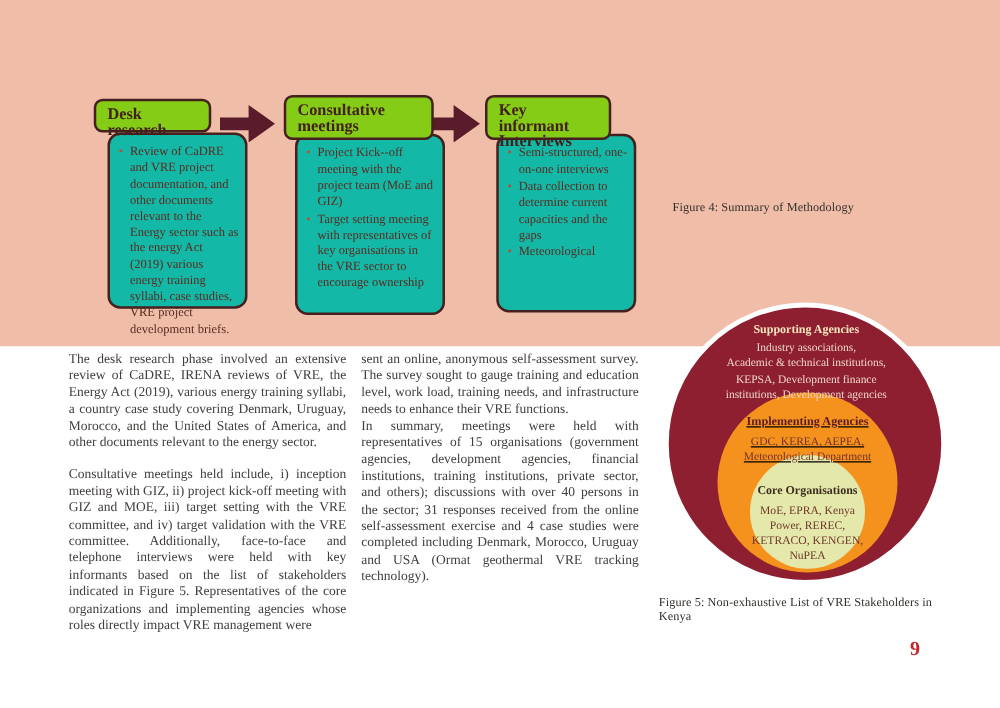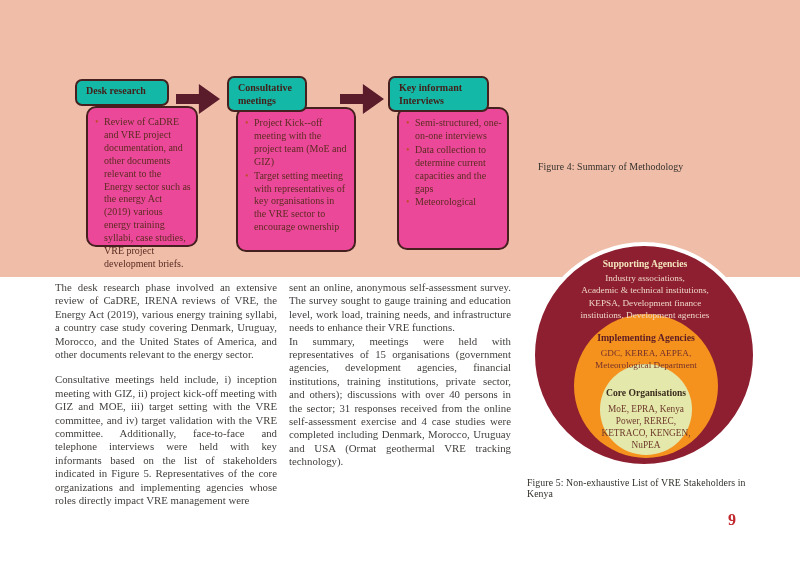--- a/index.html
+++ b/index.html
@@ -14,34 +14,34 @@
   }
   .salmon-band {
     position: absolute;
     left: 0; top: 0;
     width: 800px; height: 277px;
     background: #efbda8;
   }
   
   .fc-body {
     position: absolute;
-    background: #ec4899;
+    background: #14b8a6;
     border: 2px solid #46201f;
     border-radius: 10px;
     z-index: 2;
   }
   .fc-head {
     position: absolute;
-    background: #14b8a6;
+    background: #84cc16;
     border: 2px solid #46201f;
     border-radius: 7px;
     z-index: 3;
     color: #43201b;
     font-weight: bold;
-    font-size: 10px;
+    font-size: 13px;
     line-height: 12.5px;
     padding: 4px 8px 2px 9px;
   }
   .fc-body ul { list-style: none; padding: 8px 5px 0 7px; }
   .fc-body li {
     position: relative;
     padding-left: 9px;
     font-size: 10px;
     line-height: 12.9px;
     color: #5b2b21;
@@ -49,21 +49,21 @@
   }
   .fc-body li::before {
     content: "\2022";
     position: absolute;
     left: 0; top: 0;
     color: #bf4c2e;
   }
   .box1-body { left: 86px;  top: 106px; width: 112px; height: 141px; }
   .box1-head { left: 75px;  top: 79px;  width: 94px;  height: 27px; }
   .box2-body { left: 236px; top: 107px; width: 120px; height: 145px; }
-  .box2-head { left: 227px; top: 76px;  width: 80px; height: 36px; }
+  .box2-head { left: 227px; top: 76px;  width: 120px; height: 36px; }
   .box3-body { left: 397px; top: 107px; width: 112px; height: 143px; }
   .box3-head { left: 388px; top: 76px;  width: 101px; height: 36px; }
   .flow-arrow {
     position: absolute;
     width: 44px; height: 30px;
     background: #5a1c2b;
     z-index: 1;
     clip-path: polygon(0% 33%, 52% 33%, 52% 0%, 100% 50%, 52% 100%, 52% 67%, 0% 67%);
   }
   .arrow1 { left: 176px; top: 84px; }
@@ -120,21 +120,21 @@
   .ring-text .rt-title { font-weight: bold; display: block; }
   .ring-text .rt-line  { display: block; }
   .rt1 {
     left: 551px; top: 258px; width: 188px;
     font-size: 9.2px; line-height: 12.2px;
   }
   .rt1 .rt-title { color: #f4e5bd; font-size: 9.6px; margin-bottom: 2px; }
   .rt1 .rt-line  { color: #eed5c6; }
   .rt2 {
     left: 574px; top: 332px; width: 144px;
-    font-size: 9.2px; line-height: 12px;
+    font-size: 9.2px; line-height: 12px; text-decoration: underline;
   }
   .rt2 .rt-title { color: #5d1c24; font-size: 9.8px; margin-bottom: 3px; }
   .rt2 .rt-line  { color: #74312a; }
   .rt3 {
     left: 596px; top: 387px; width: 100px;
     font-size: 9.3px; line-height: 12px;
   }
   .rt3 .rt-title { color: #3c2d1e; font-size: 9.6px; margin-bottom: 4px; }
   .rt3 .rt-line  { color: #6d392b; }
   .page-number {

